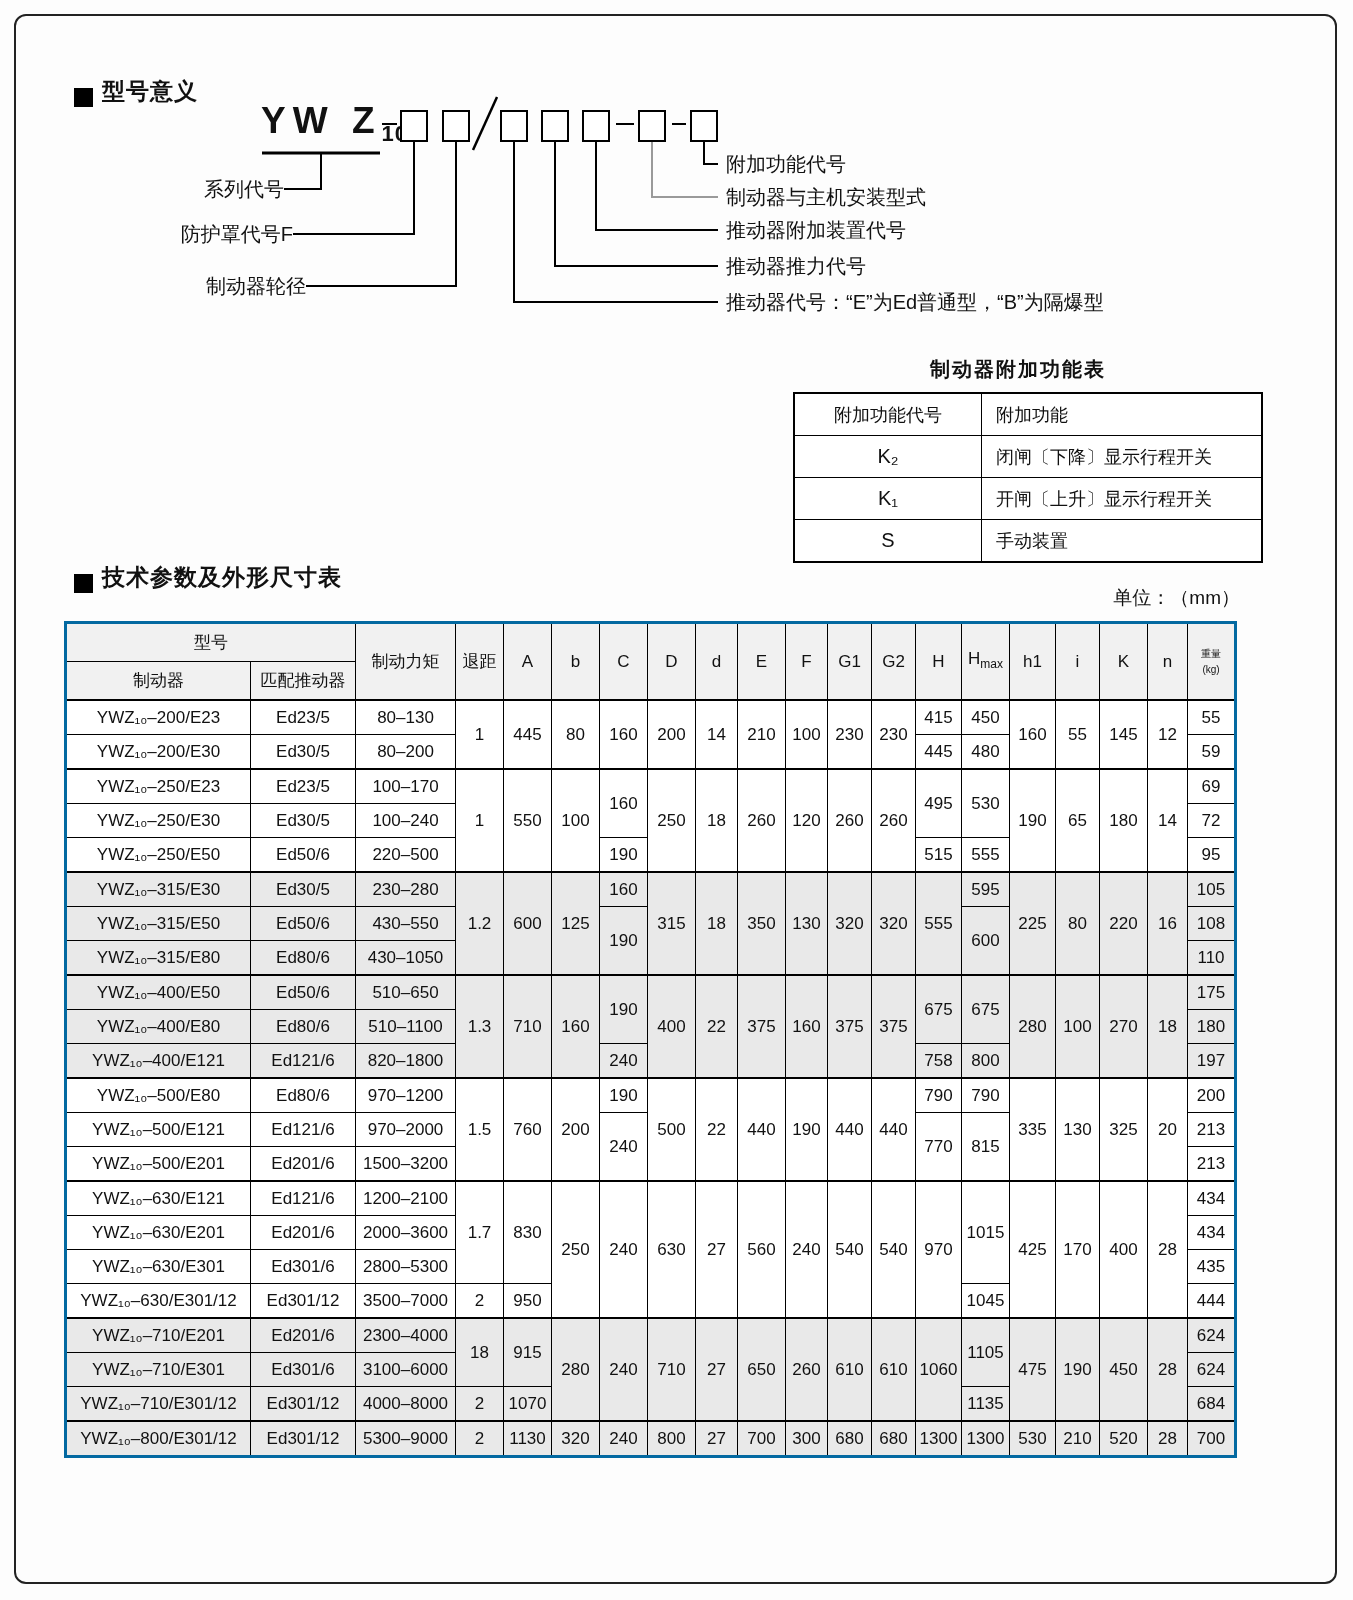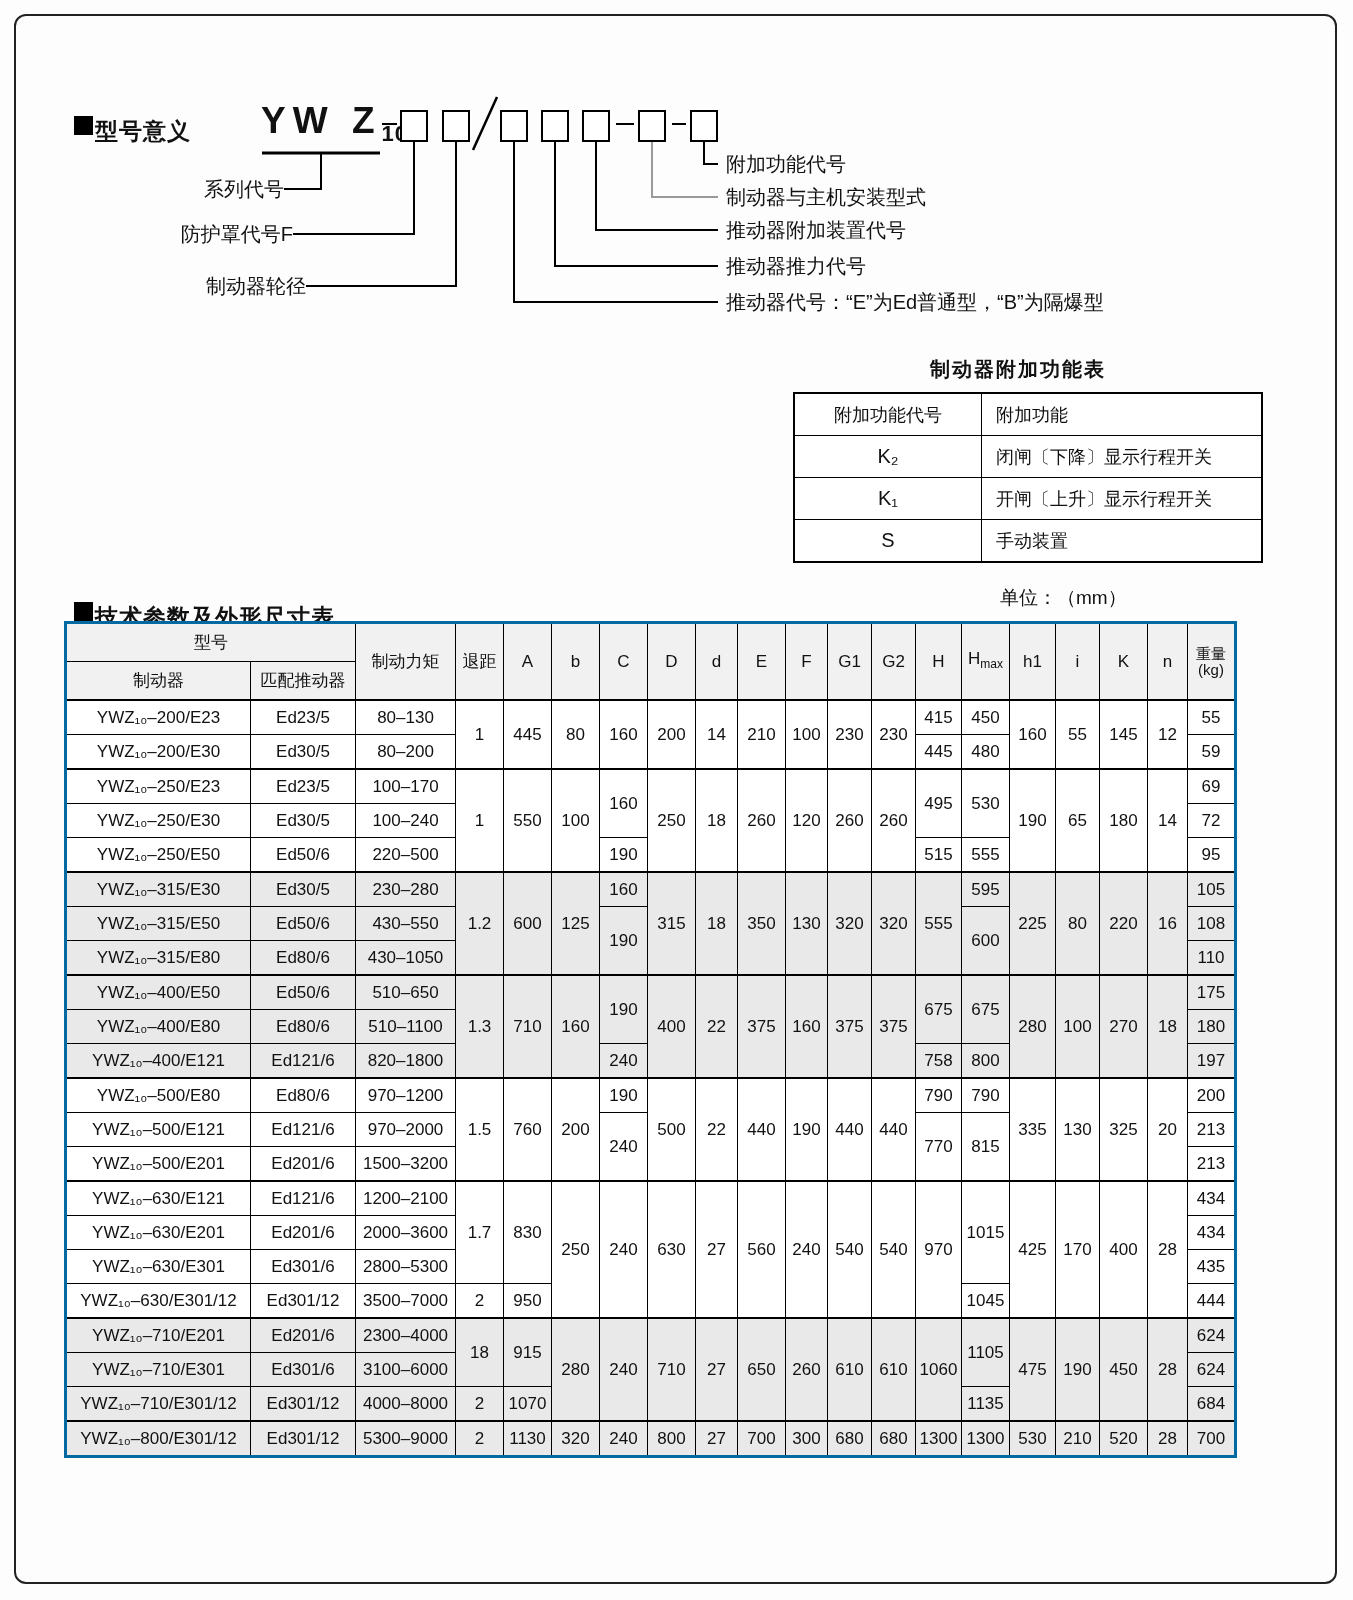--- a/index.html
+++ b/index.html
@@ -1,49 +1,49 @@
 <!DOCTYPE html>
 <html><head>
 <meta charset="utf-8">
 <style>
   html,body{margin:0;padding:0;background:#fff;}
   .page{position:relative;width:1353px;height:1600px;background:#fdfdfd;overflow:hidden;
         font-family:"Liberation Sans",sans-serif;color:#111;}
   .frame{position:absolute;left:14px;top:14px;right:16px;bottom:16px;
          border:2px solid #222;border-radius:12px;pointer-events:none;}
   .sec-title{position:absolute;font-size:23px;font-weight:bold;letter-spacing:1px;
-             display:flex;align-items:flex-start;gap:2px;margin-top:40px;}
+             display:flex;align-items:flex-end;gap:9px;}
   .sq{display:inline-block;width:19px;height:19px;background:#000;}
   
   .diagram{position:absolute;left:0;top:0;width:1353px;height:345px;}
   .diagram svg{position:absolute;left:0;top:0;}
   .ywz{position:absolute;left:261px;top:100px;font-size:37px;font-weight:bold;letter-spacing:7px;}
   .ywz sub{font-size:22px;letter-spacing:1px;}
   .cbox{position:absolute;top:110px;width:24px;height:28px;border:2px solid #000;background:#fff;}
   .dlabel{position:absolute;font-size:20px;line-height:22px;white-space:nowrap;}
   .dlabel.right{left:726px;}
   
   .ftable-title{position:absolute;left:793px;top:356px;width:450px;text-align:center;
                 font-size:20px;font-weight:600;letter-spacing:2px;}
   .ftable{position:absolute;left:793px;top:392px;border-collapse:collapse;
           border:2px solid #000;background:#fff;}
   .ftable td,.ftable th{border:1px solid #000;height:39px;font-size:18px;font-weight:normal;}
   .ftable .c1{width:184px;text-align:center;}
   .ftable .c2{width:264px;text-align:left;padding-left:14px;}
   .ftable .fcode{font-size:20px;}
   
-  .unit{position:absolute;left:1000px;top:585px;width:240px;font-size:19px;}
+  .unit{position:absolute;left:1000px;top:585px;width:240px;text-align:right;font-size:19px;}
   .spec-wrap{position:absolute;left:64px;top:621px;}
   .spec{border-collapse:collapse;table-layout:fixed;border:3px solid #0369a1;background:#fff;}
   .spec th,.spec td{border:1px solid #000;text-align:center;vertical-align:middle;
                     padding:0;overflow:hidden;}
   .spec thead th{background:#f1f1f1;font-size:17px;font-weight:normal;height:37px;line-height:19px;}
   .spec thead{border-bottom:2px solid #000;}
   .spec thead sub{font-size:12px;}
-  .spec thead .wt{font-size:15px;line-height:16px;}
+  .spec thead .wt{font-size:10px;line-height:16px;}
   .spec tbody td{height:33px;font-size:17px;background:#fff;}
   .spec tbody tr.shaded td{background:#e9e9e9;}
   .spec tbody tr.gstart td{border-top:2px solid #000;}
   .note{position:absolute;left:74px;top:1488px;font-size:21px;letter-spacing:1px;}
 </style>
 </head>
 <body>
 
 <div class="page">
   <div class="frame"></div>

